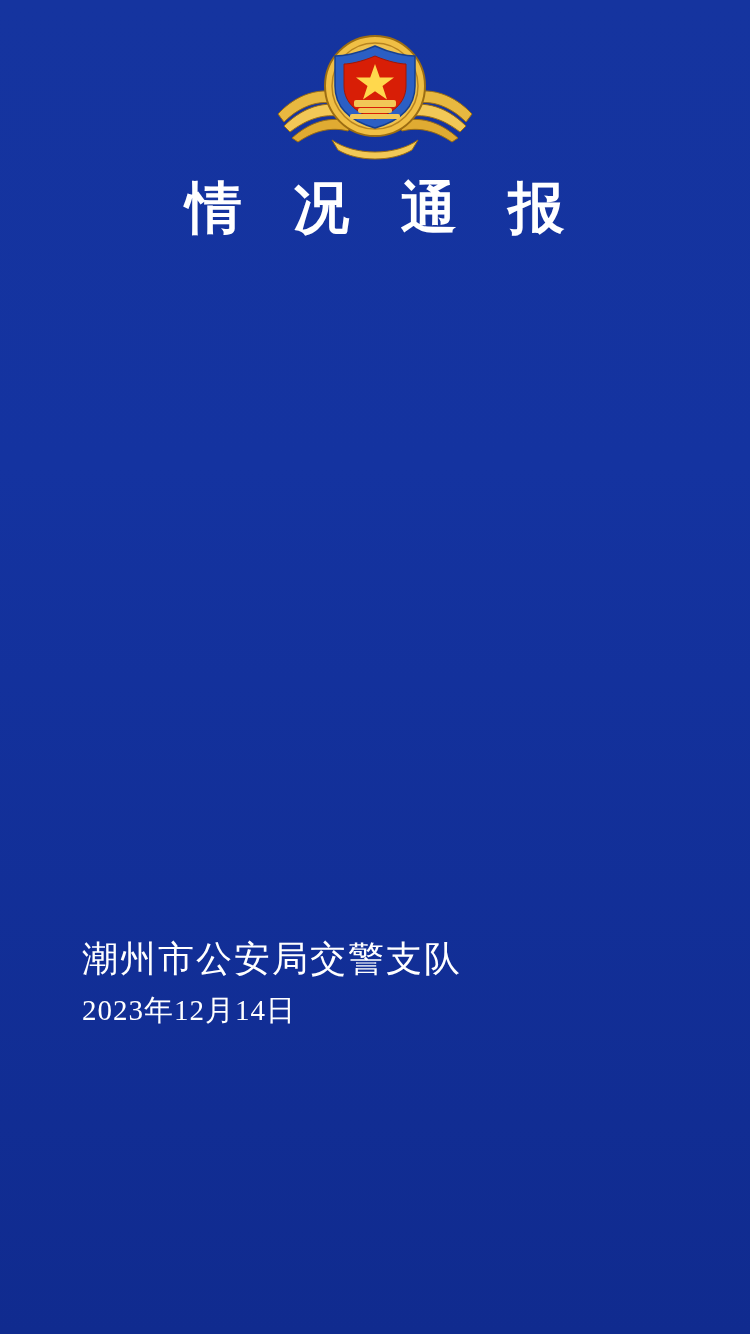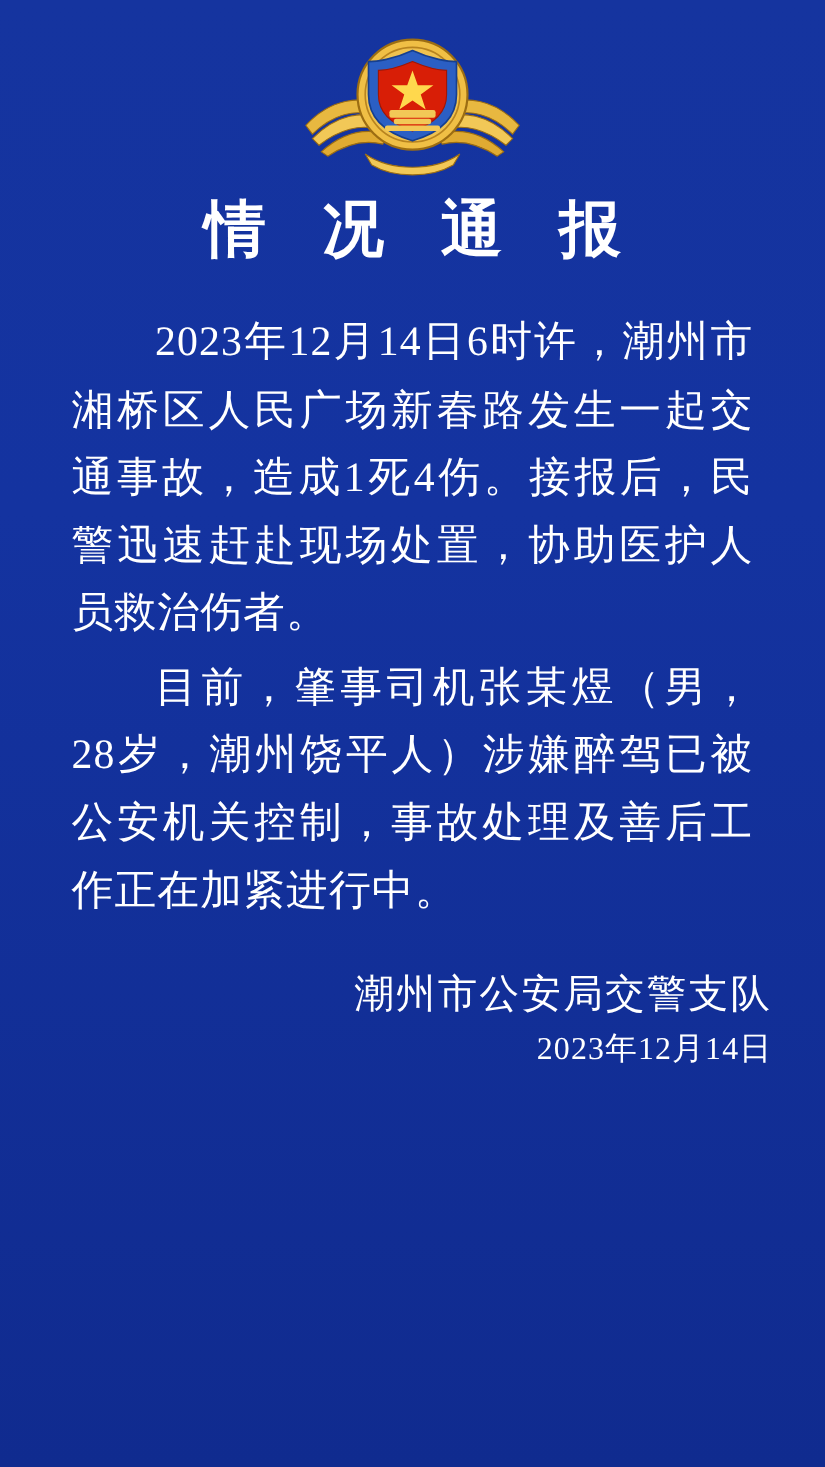--- a/index.html
+++ b/index.html
@@ -67,23 +67,22 @@
     text-indent: 76px;
     margin: 0 0 6px 0;
     color: #ffffff;
     font-family: "Liberation Serif", "DejaVu Serif", serif;
   }
 
   
   .sign-block {
     position: absolute;
     right: 48px;
-    top: 876px;
+    top: 932px;
     width: 620px;
-    text-align: right;
   }
   .sign-line {
     font-size: 36px;
     line-height: 1.55;
     letter-spacing: 2px;
     color: #ffffff;
     font-family: "Liberation Serif", "DejaVu Serif", serif;
   }
   .sign-date {
     font-size: 29px;
@@ -125,23 +124,19 @@
       <polygon points="105,36 109.8,49.5 124,49.5 112.5,58 117,71.5 105,63.3 93,71.5 97.5,58 86,49.5 100.2,49.5" fill="#ffd84d"></polygon>
 
       <rect x="84" y="72" width="42" height="7" rx="2" fill="#f2c857"></rect>
       <rect x="88" y="80" width="34" height="5" rx="2" fill="#f2c857"></rect>
       <rect x="80" y="86" width="50" height="5" rx="2" fill="#f2c857"></rect>
     </svg>
   </div>
 
   <div class="title">情 况 通 报</div>
 
-  <div class="body-block">
-    <p class="para">2023年12月14日6时许，潮州市湘桥区人民广场新春路发生一起交通事故，造成1死4伤。接报后，民警迅速赶赴现场处置，协助医护人员救治伤者。</p>
-    <p class="para">目前，肇事司机张某煜（男，28岁，潮州饶平人）涉嫌醉驾已被公安机关控制，事故处理及善后工作正在加紧进行中。</p>
-  </div>
 
   <div class="sign-block">
     <div class="sign-line">潮州市公安局交警支队</div>
     <div class="sign-date">2023年12月14日</div>
   </div>
 
 </div>
 
 </body></html>

